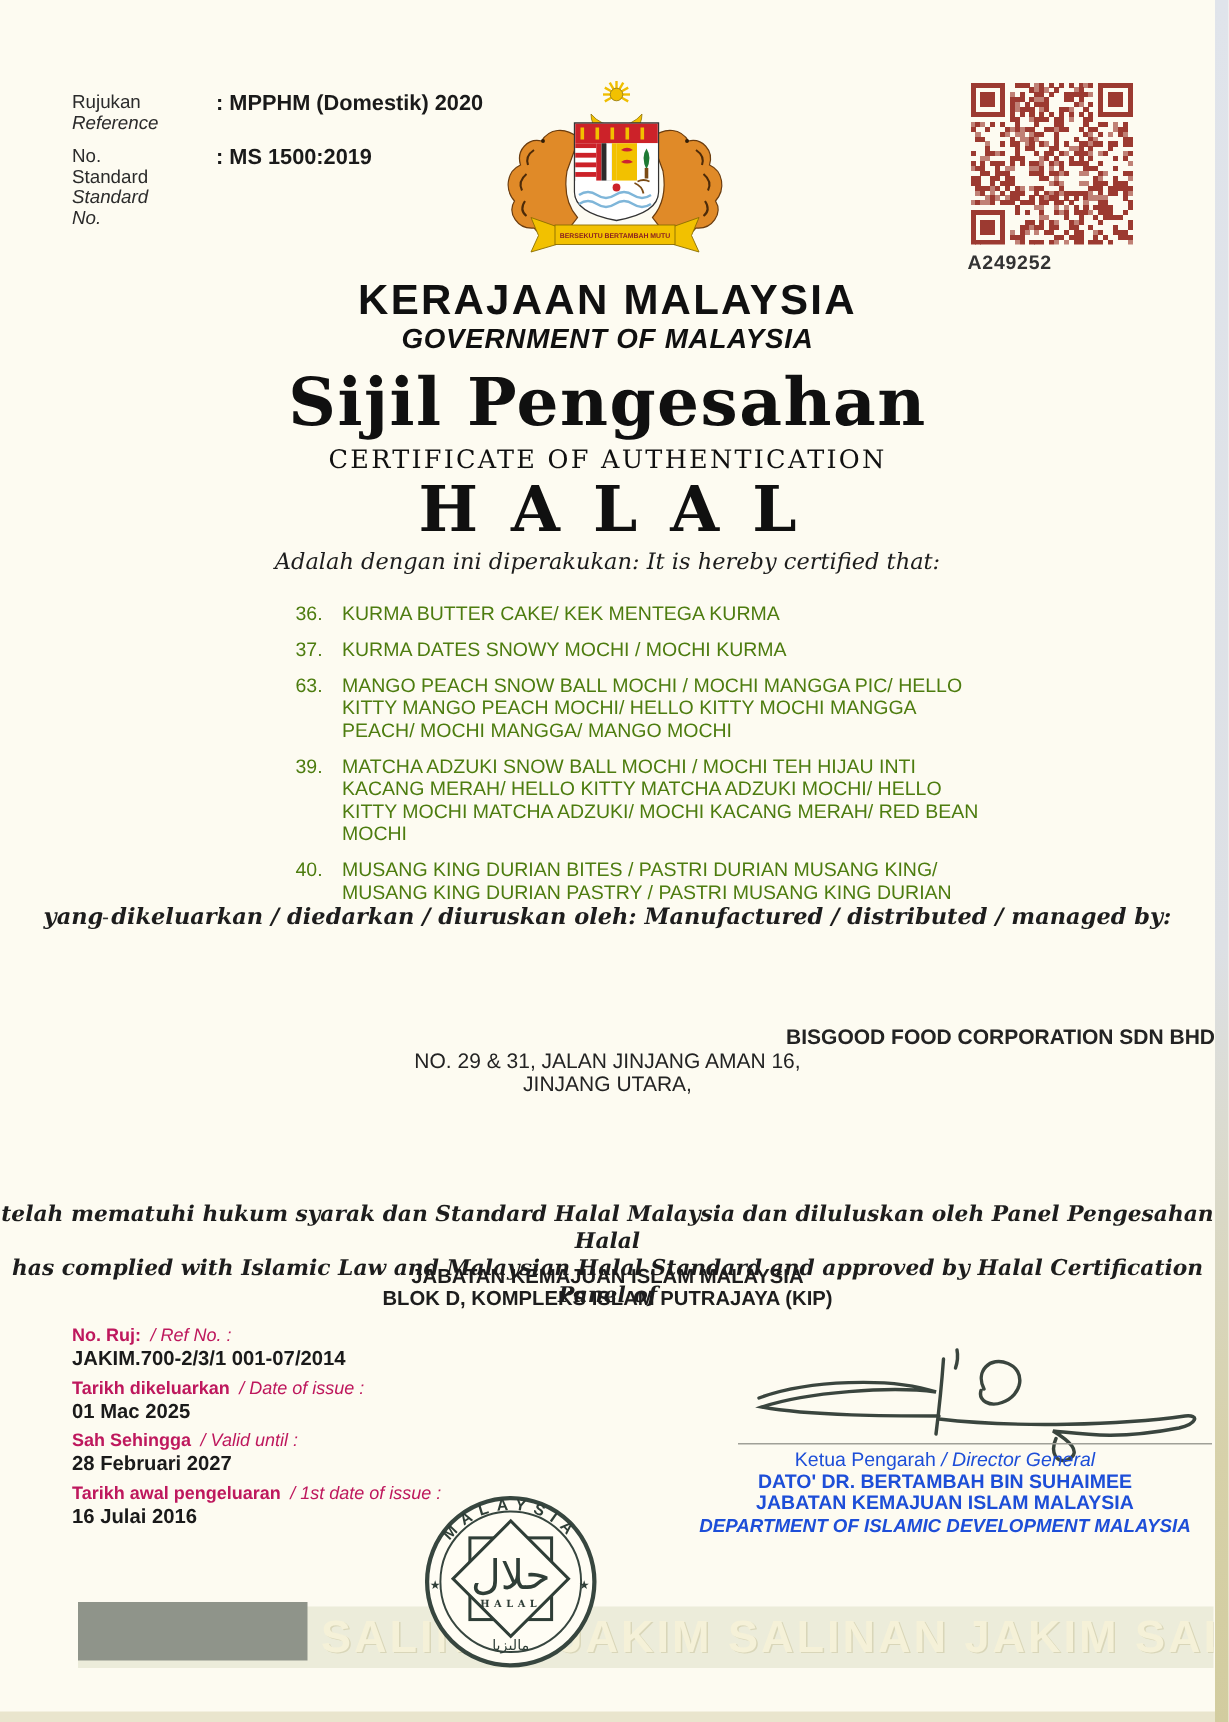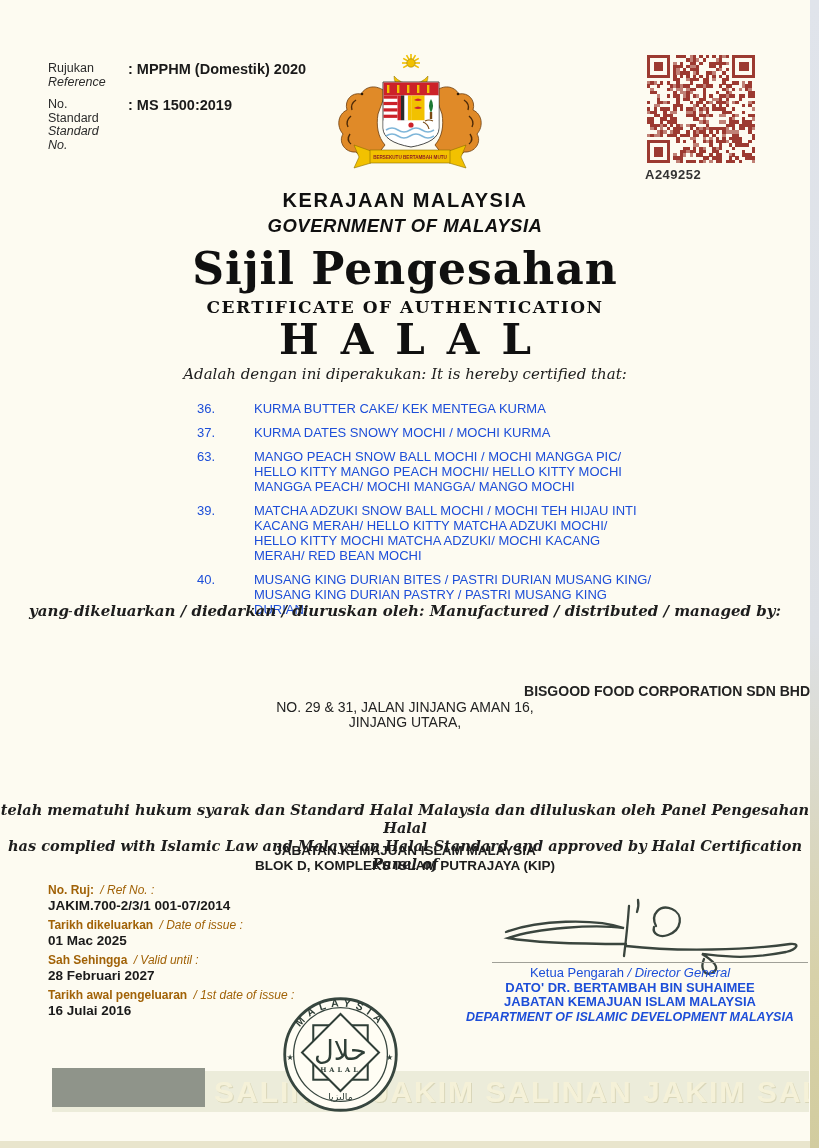--- a/index.html
+++ b/index.html
@@ -7,55 +7,55 @@
        font-family:"Liberation Sans",sans-serif;color:#222;}
   .abs{position:absolute;}
   .bold{font-weight:bold;}
   .italic{font-style:italic;}
   
   .edge-right{left:810px;top:0;width:9px;height:1148px;
     background:linear-gradient(180deg,#e0e4eb 0%,#dde0e5 55%,#d7d1a9 85%,#d2cc9f 100%);}
   .edge-bottom{left:0;top:1141px;width:810px;height:7px;background:#e9e5cd;}
   
   .ref-block{left:48px;top:62px;width:330px;font-size:12.5px;color:#2b2b2b;}
-  .ref-row{display:flex;margin-bottom:9px;}
+  .ref-row{display:flex;margin-bottom:9px;gap:16px;}
   .ref-labels{width:80px;flex:none;line-height:13.5px;}
   .ref-val{font-weight:bold;font-size:14.5px;color:#1a1a1a;line-height:15px;}
   
   .qr-wrap{left:645px;top:55px;width:112px;}
   .qr-wrap svg{display:block;}
   .qr-label{font-weight:bold;font-size:13px;color:#333;margin-top:4px;letter-spacing:.5px;}
   
   .title-block{left:0;top:185px;width:810px;text-align:center;color:#101010;}
-  .t1{font-size:20px;font-weight:bold;letter-spacing:1.5px;line-height:30px;}
+  .t1{font-size:28px;font-weight:bold;letter-spacing:1.5px;line-height:30px;}
   .t2{font-size:18.5px;font-weight:bold;font-style:italic;letter-spacing:.5px;line-height:22px;}
   .t-script{font-family:"DejaVu Serif",serif;font-size:44px;font-weight:bold;line-height:56px;margin-top:4px;letter-spacing:1px;}
-  .t-cert{font-family:"DejaVu Serif",serif;font-size:17px;font-weight:bold;letter-spacing:1.5px;line-height:20px;}
+  .t-cert{font-family:"DejaVu Serif",serif;font-size:17px;font-weight:normal;letter-spacing:1.5px;line-height:20px;}
   .t-halal{font-family:"DejaVu Serif",serif;font-size:42px;font-weight:bold;letter-spacing:22px;text-indent:22px;line-height:46px;}
   .t-tag{font-family:"DejaVu Serif",serif;font-style:italic;font-size:15px;line-height:22px;color:#1c1c1c;}
   
-  .products{left:197px;top:401px;width:456px;font-size:13px;line-height:15px;color:#1d4ed8;}
+  .products{left:197px;top:401px;width:456px;font-size:13px;line-height:15px;color:#4d7c0f;}
   .p-item{display:flex;margin-bottom:9px;}
   .p-num{width:31px;flex:none;}
-  .p-txt{flex:1;margin-left:26px;}
+  .p-txt{flex:1;}
   
   .dash{left:68px;top:603px;font-size:14px;color:#333;}
   .manu{left:0;top:602px;width:810px;text-align:center;font-family:"DejaVu Serif",serif;
         font-style:italic;font-weight:bold;font-size:15px;color:#1d1d1d;}
   
   .company{left:0;top:684px;width:810px;text-align:center;font-size:14px;line-height:15.5px;color:#232323;}
   .company .name{font-weight:bold;text-align:right;}
   
   .compliance{left:0;top:801px;width:810px;text-align:center;font-family:"DejaVu Serif",serif;
               font-style:italic;font-weight:bold;font-size:14.5px;line-height:18px;color:#1d1d1d;}
   .authority{left:0;top:843px;width:810px;text-align:center;font-weight:bold;font-size:13.5px;line-height:15px;color:#1d1d1d;}
   
   .details{left:48px;top:884px;width:340px;}
   .d-group{margin-bottom:6px;}
-  .d-label{font-size:12px;color:#a16207;line-height:13px;}
+  .d-label{font-size:12px;color:#be185d;line-height:13px;}
   .d-label .ms{font-weight:bold;}
   .d-label .en{font-style:italic;margin-left:3px;}
   .d-value{font-weight:bold;font-size:13.5px;color:#1a1a1a;line-height:15px;margin-top:1px;}
   
   .sig-svg{left:498px;top:896px;}
   .sig-line{left:492px;top:962px;width:316px;height:0;border-top:1px solid #a0a098;}
   .signatory{left:450px;top:966px;width:360px;text-align:center;font-size:13px;line-height:14.5px;color:#1d4ed8;}
   .signatory .dept{font-style:italic;font-size:12.5px;}
   
   .band{left:52px;top:1071px;width:757px;height:41px;background:#ececda;overflow:hidden;}

